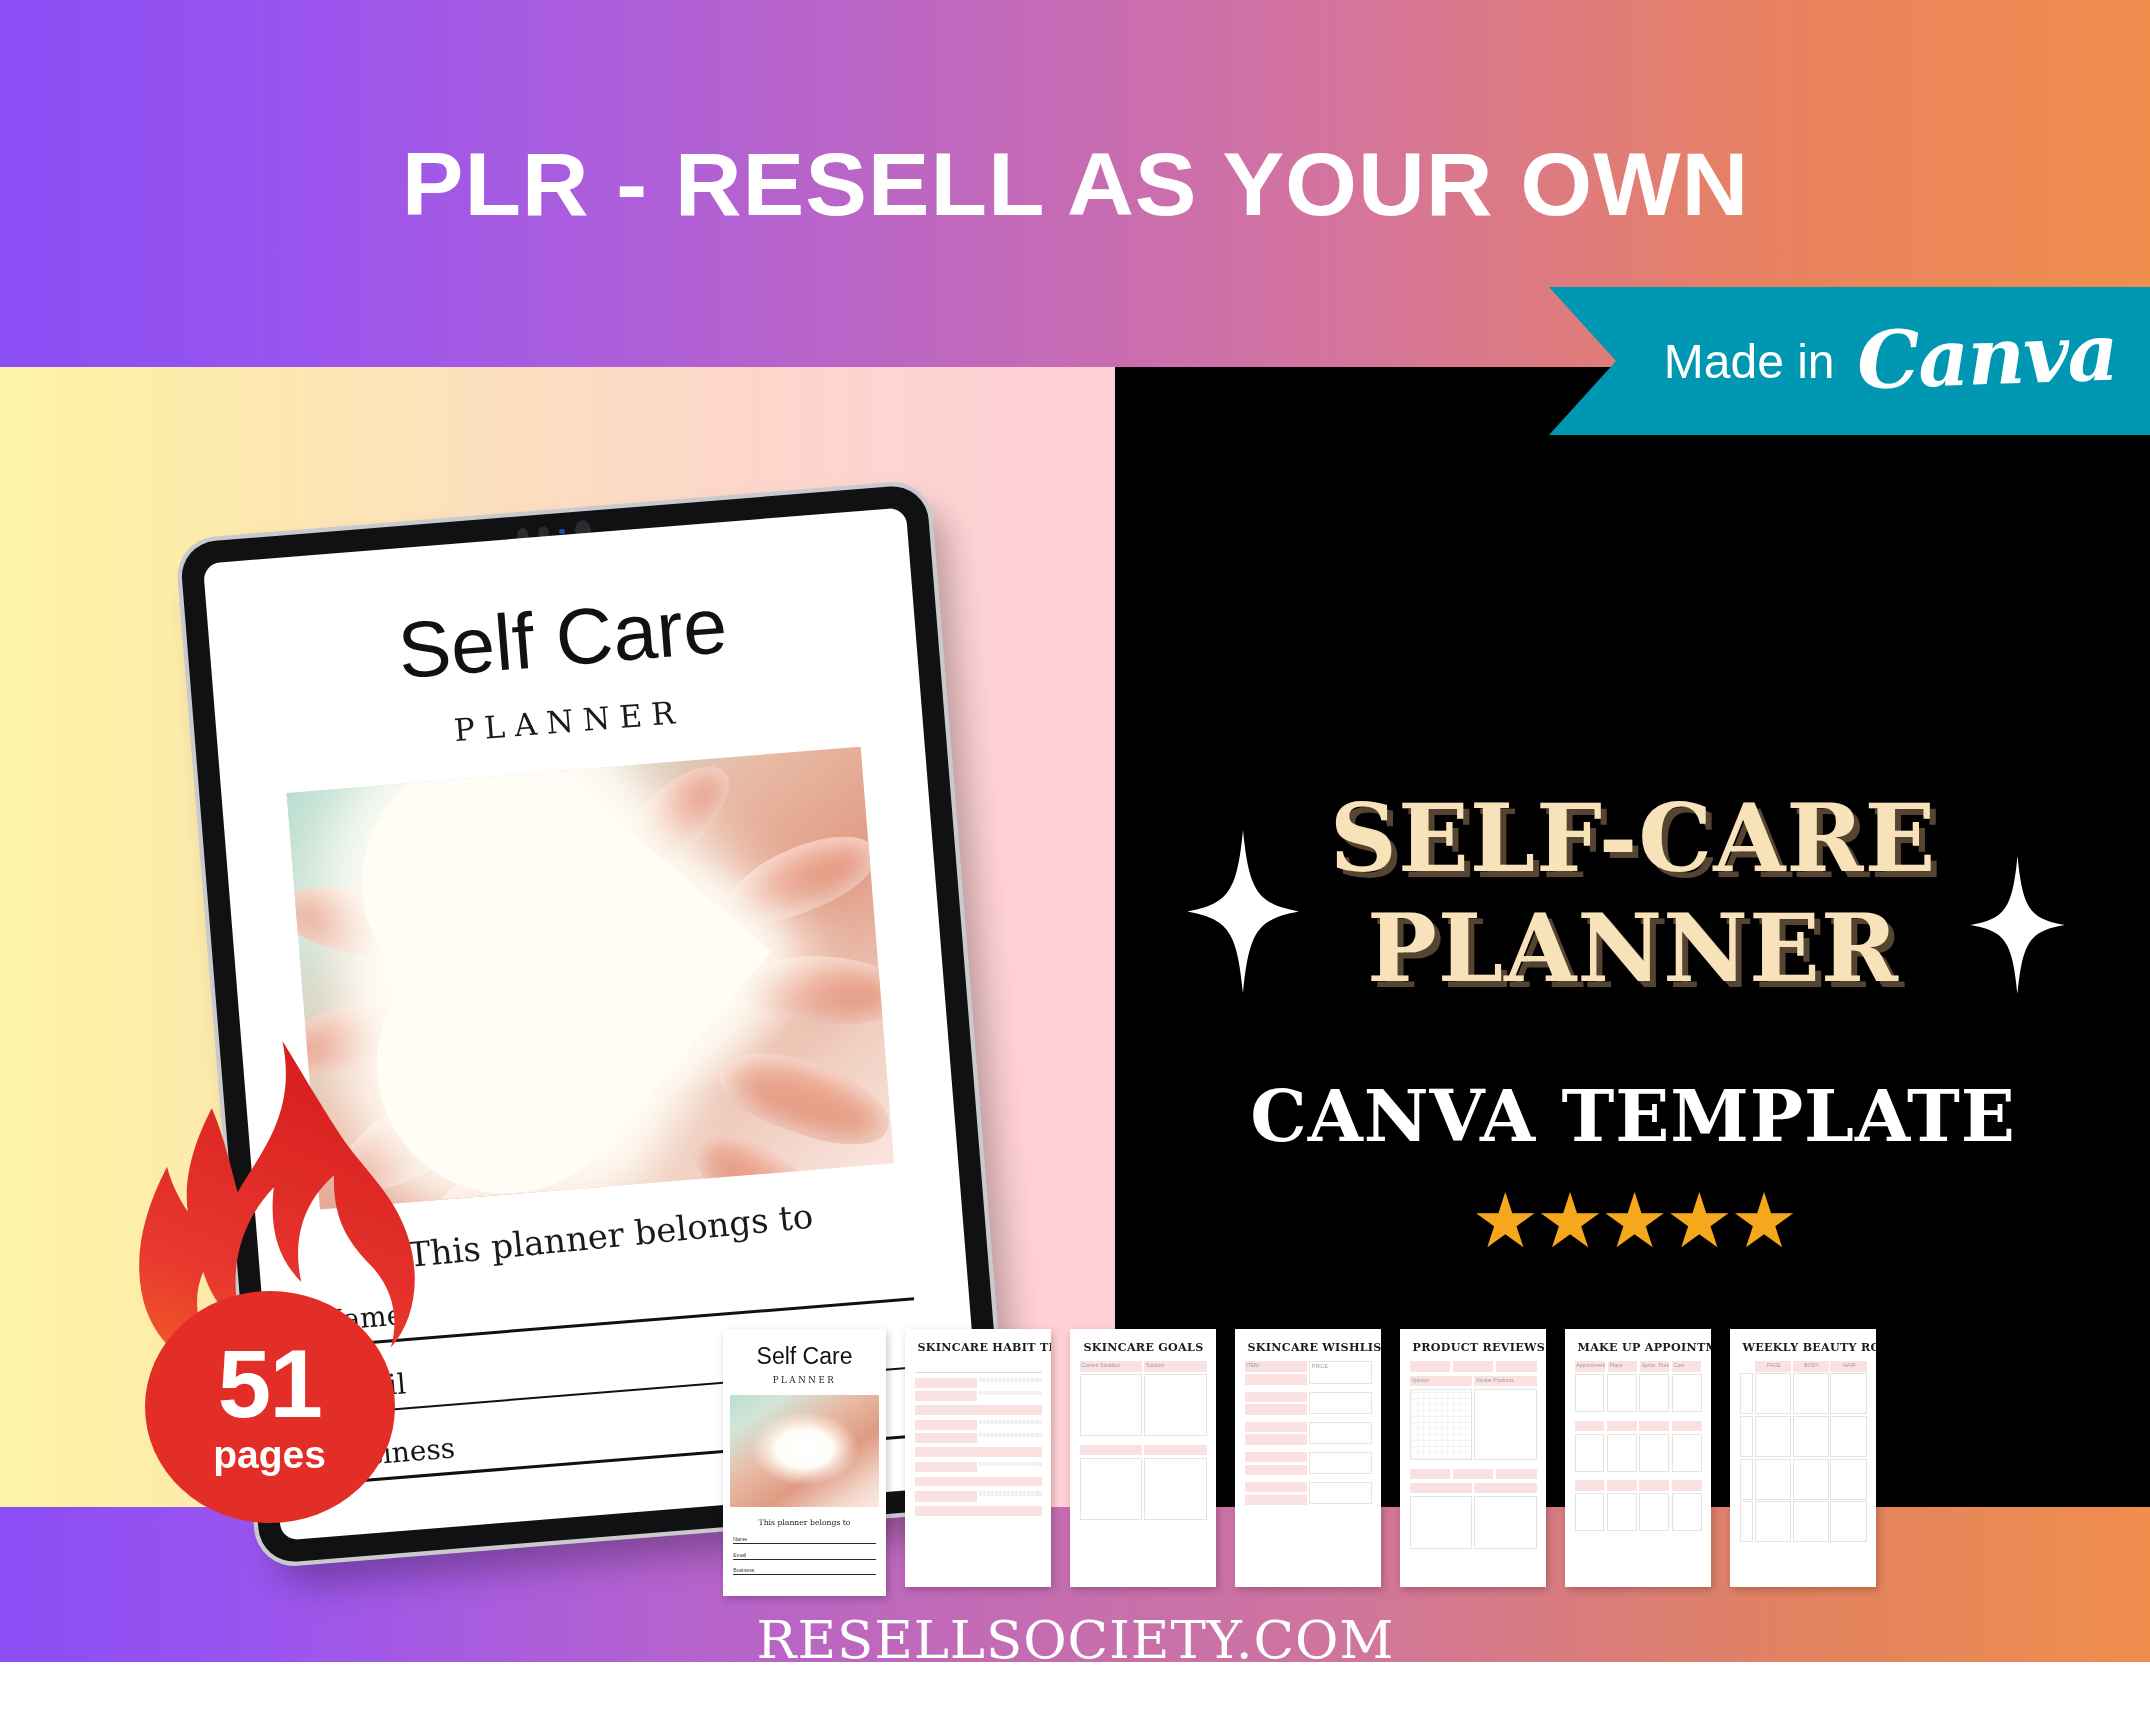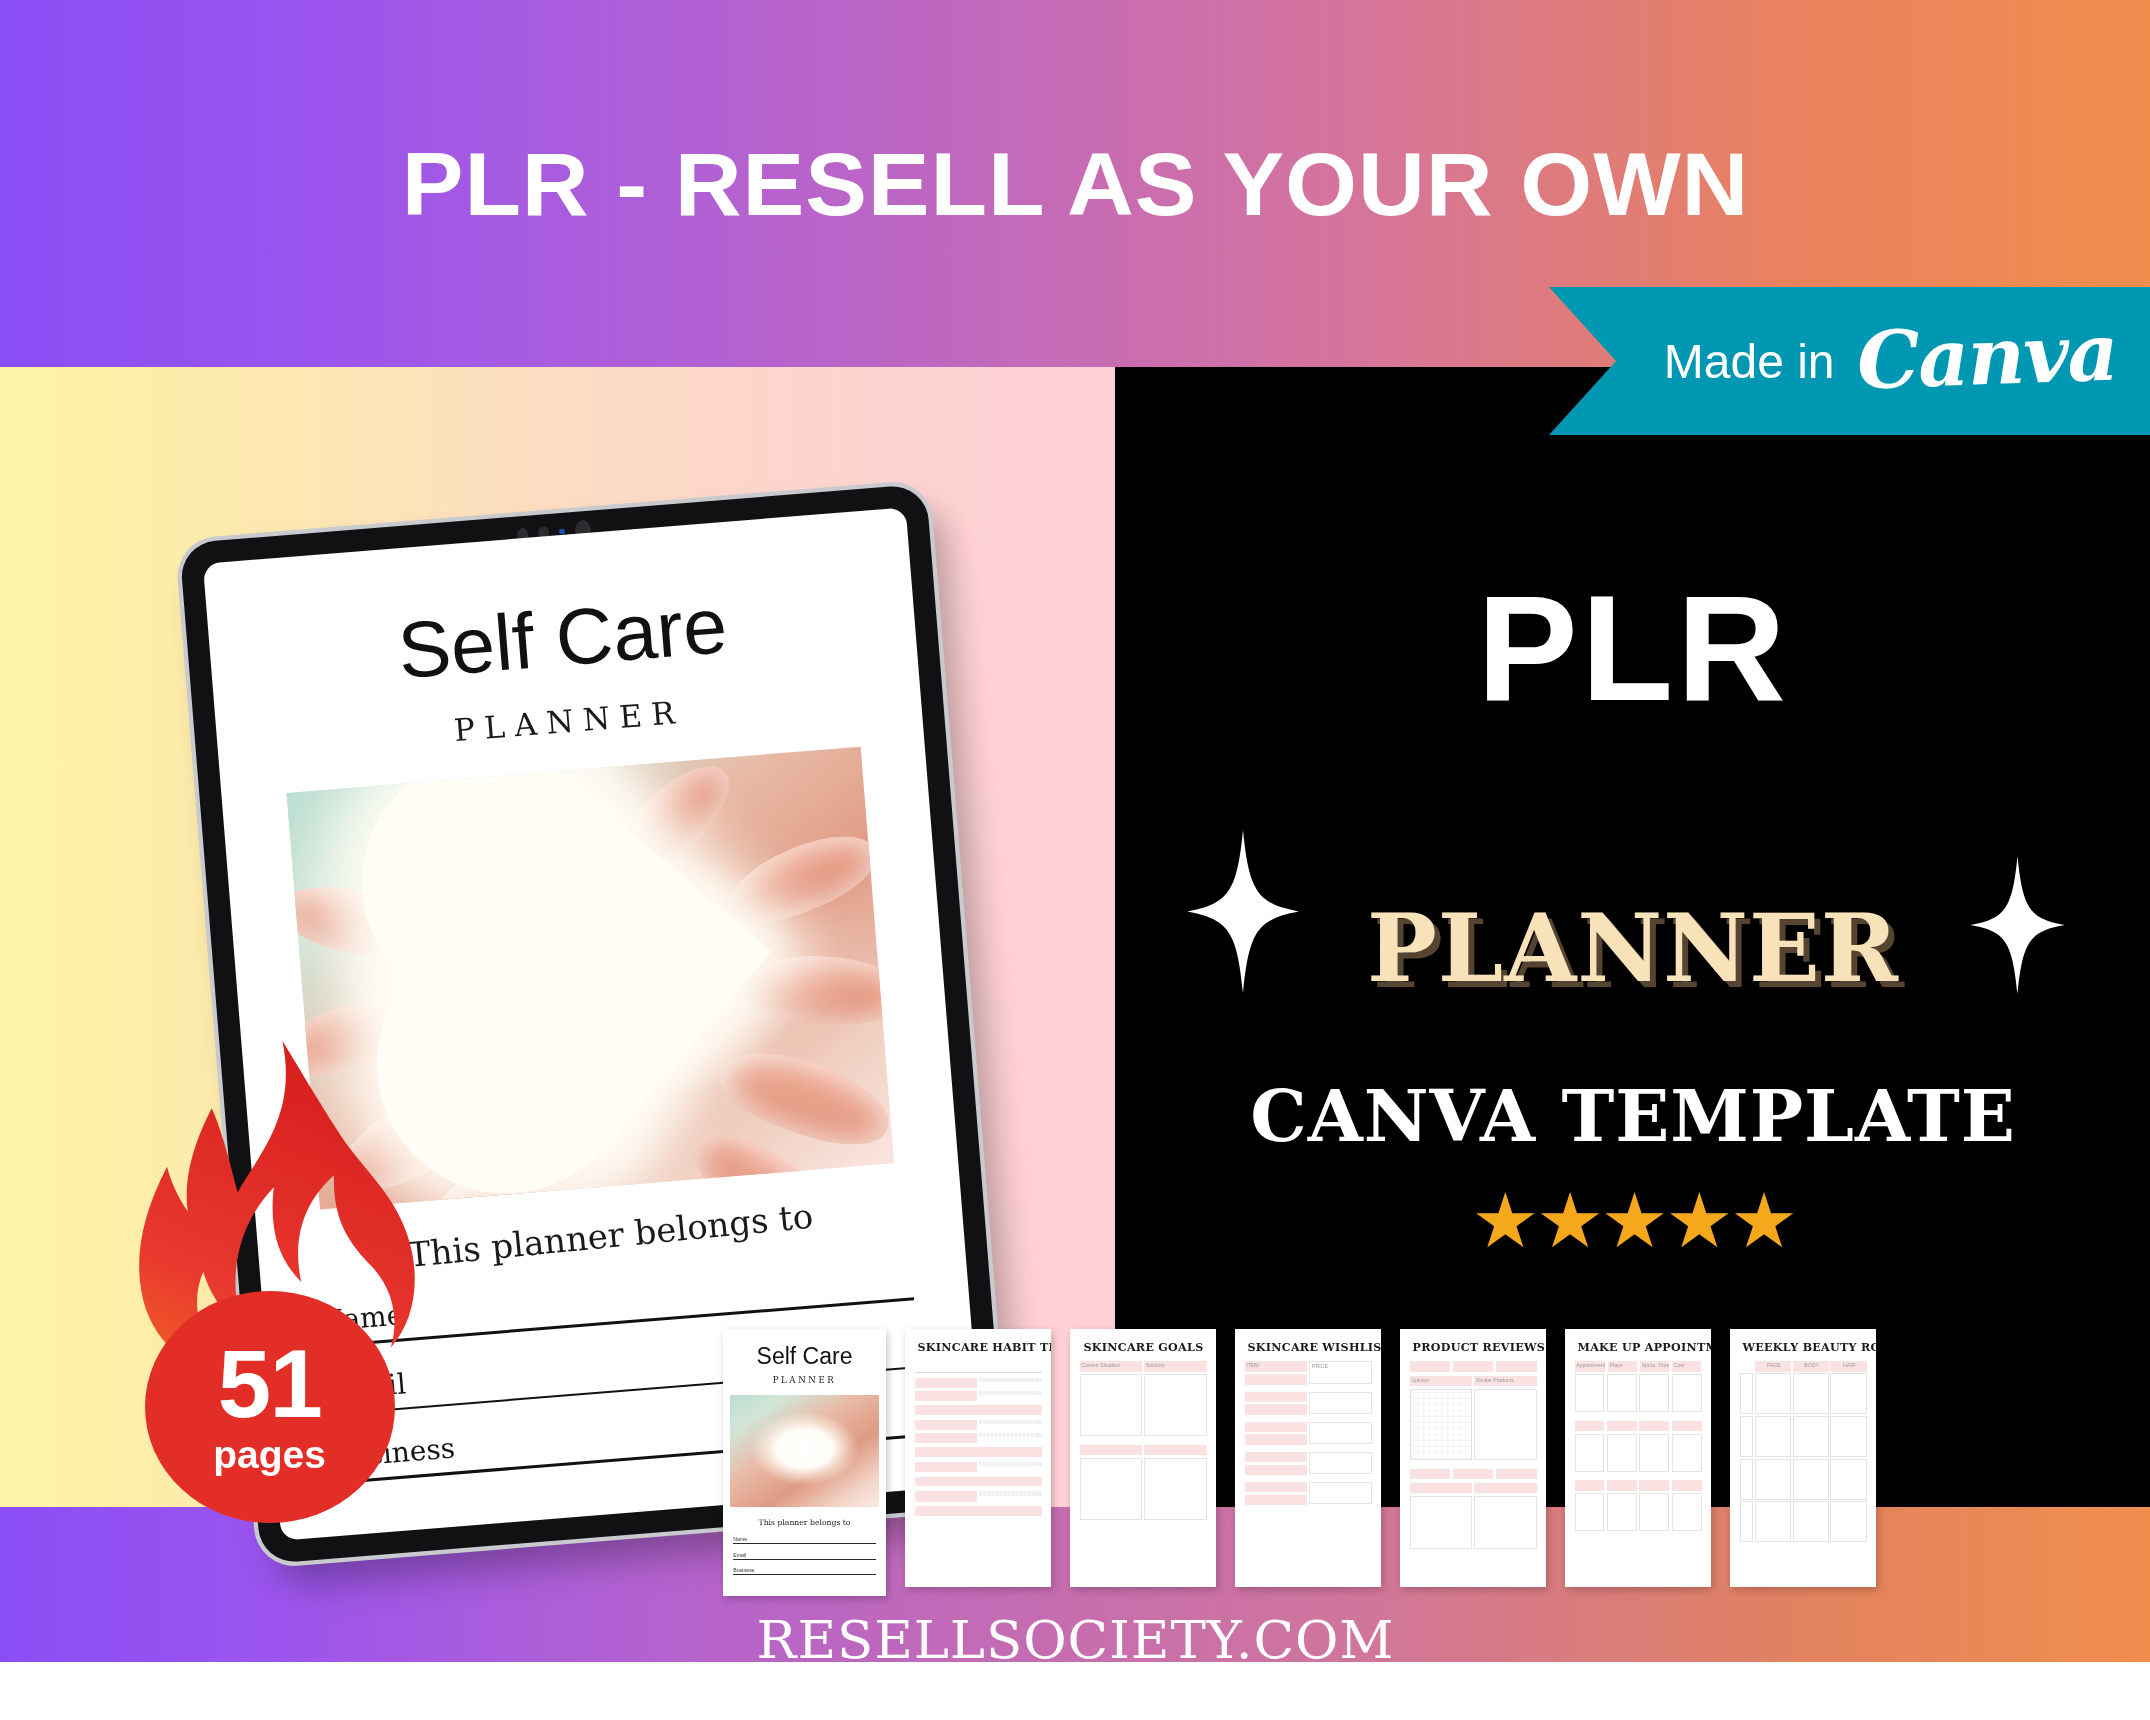--- a/index.html
+++ b/index.html
@@ -226,21 +226,21 @@
   <div class="panel-right"></div>
   <div class="band-bottom"></div>
 
   <div class="headline">PLR - RESELL AS YOUR OWN</div>
 
   <div class="canva-ribbon">
     <span class="canva-made">Made in</span>
     <span class="canva-word">Canva</span>
   </div>
 
-  <div class="plr-big">PLR</div>
+  <div class="sc-line sc-1">SELF-CARE</div>
   <div class="sc-line sc-2">PLANNER</div>
   <div class="canva-template">CANVA TEMPLATE</div>
   <div class="stars">★★★★★</div>
 
   <div class="sparkle" style="left:1187px; top:830px;">
     <svg width="112" height="163" viewBox="0 0 130 190">
         <path d="M65 0 C72 72 82 86 130 95 C82 104 72 118 65 190 C58 118 48 104 0 95 C48 86 58 72 65 0 Z" fill="#ffffff"></path>
       </svg>
   </div>
   <div class="sparkle" style="left:1970px; top:856px;">

